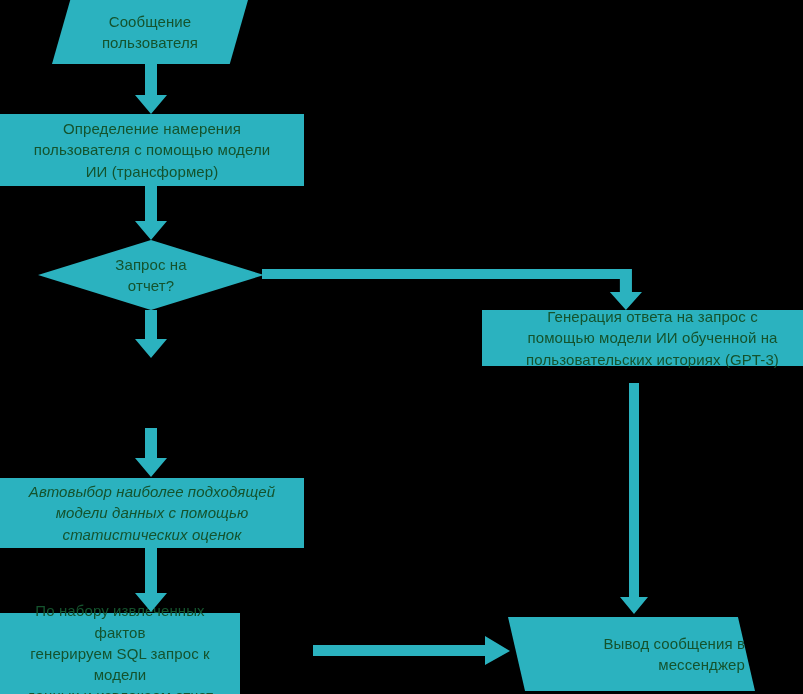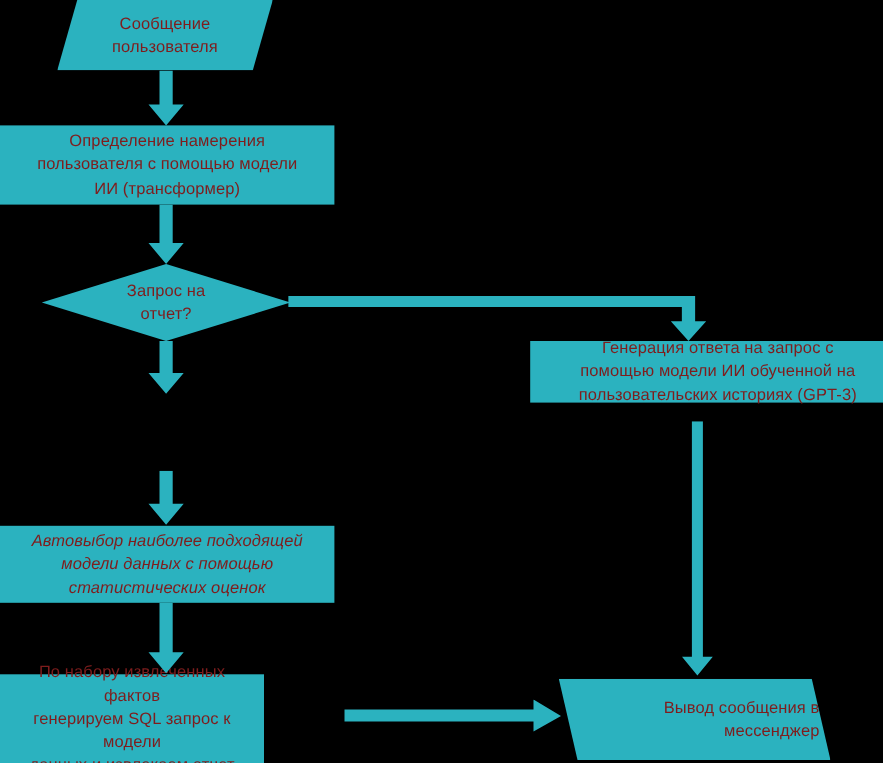--- a/index.html
+++ b/index.html
@@ -11,21 +11,21 @@
     overflow:hidden;
     font-family:"Liberation Sans","DejaVu Sans",sans-serif;
   }
   .node{
     position:absolute;
     box-sizing:border-box;
     display:flex;
     align-items:center;
     justify-content:center;
     text-align:center;
-    color:#7f1d1d;
+    color:#14532d;
     font-size:15px;
     line-height:1.42;
     letter-spacing:.1px;
     padding:4px 10px;
     background:#2BB2BF;
   }
   .node .txt{ display:block; width:100%; white-space:pre-line; }
 
   
   .para-left{

